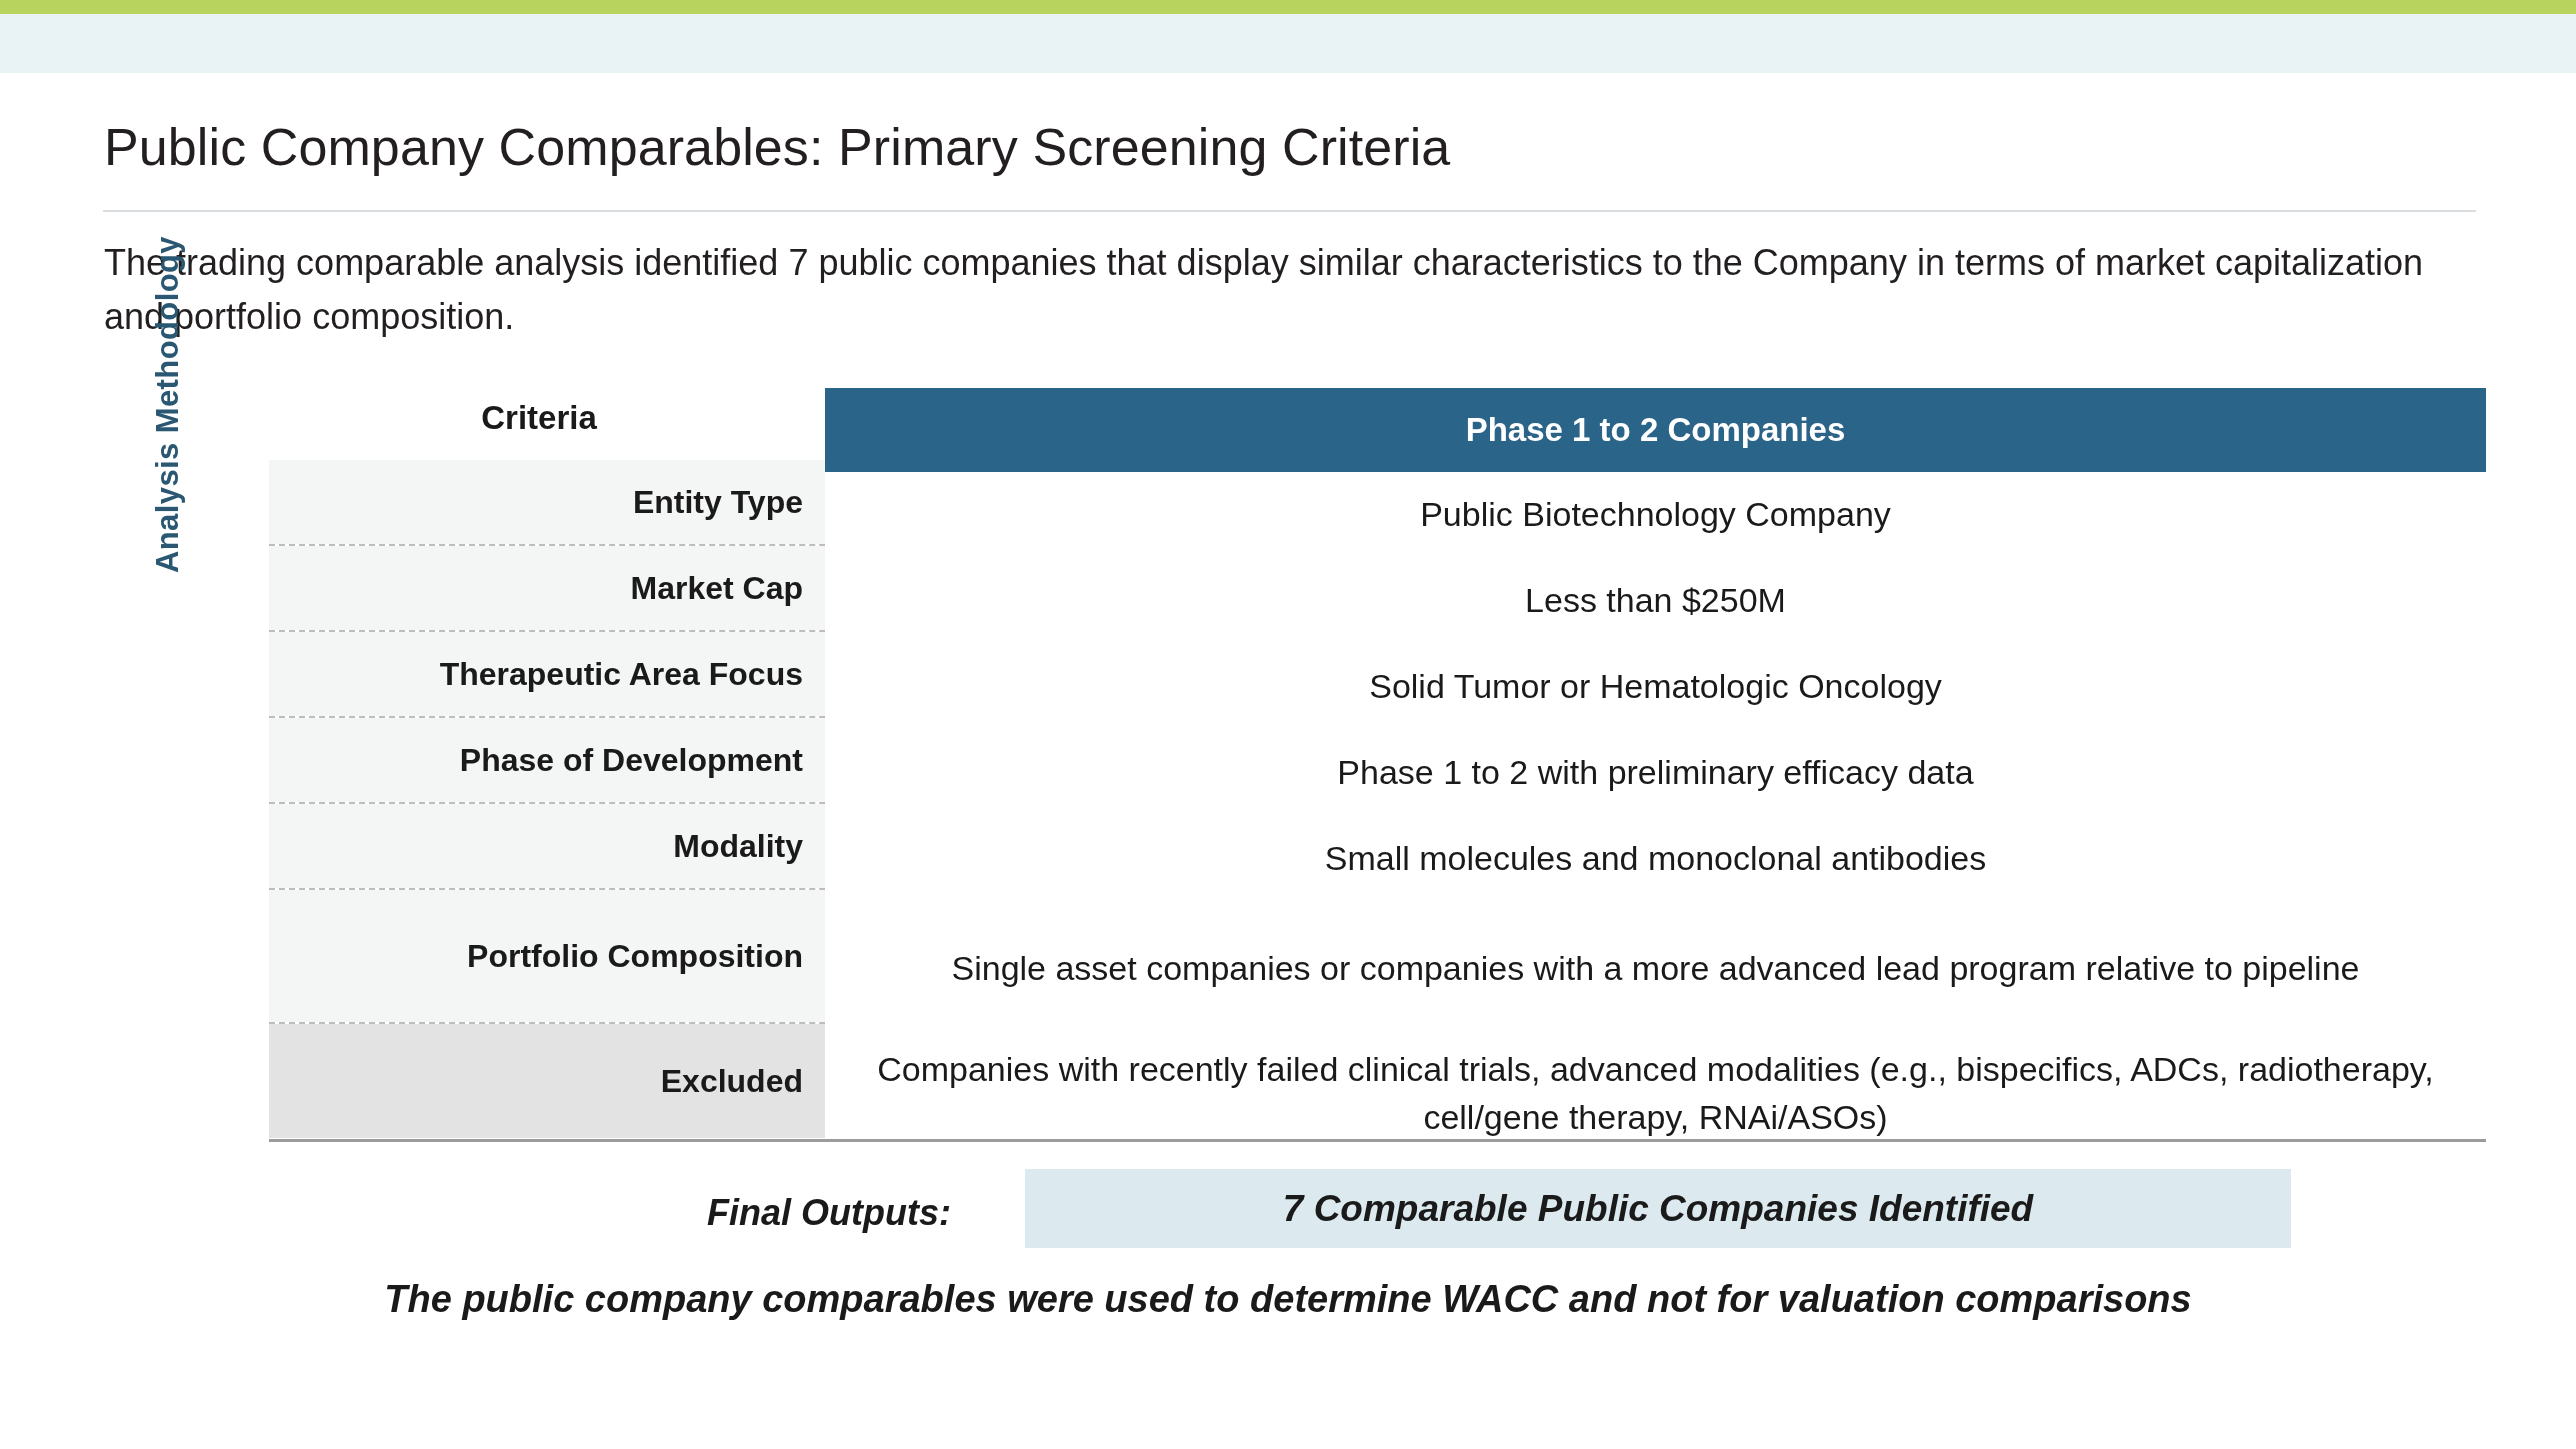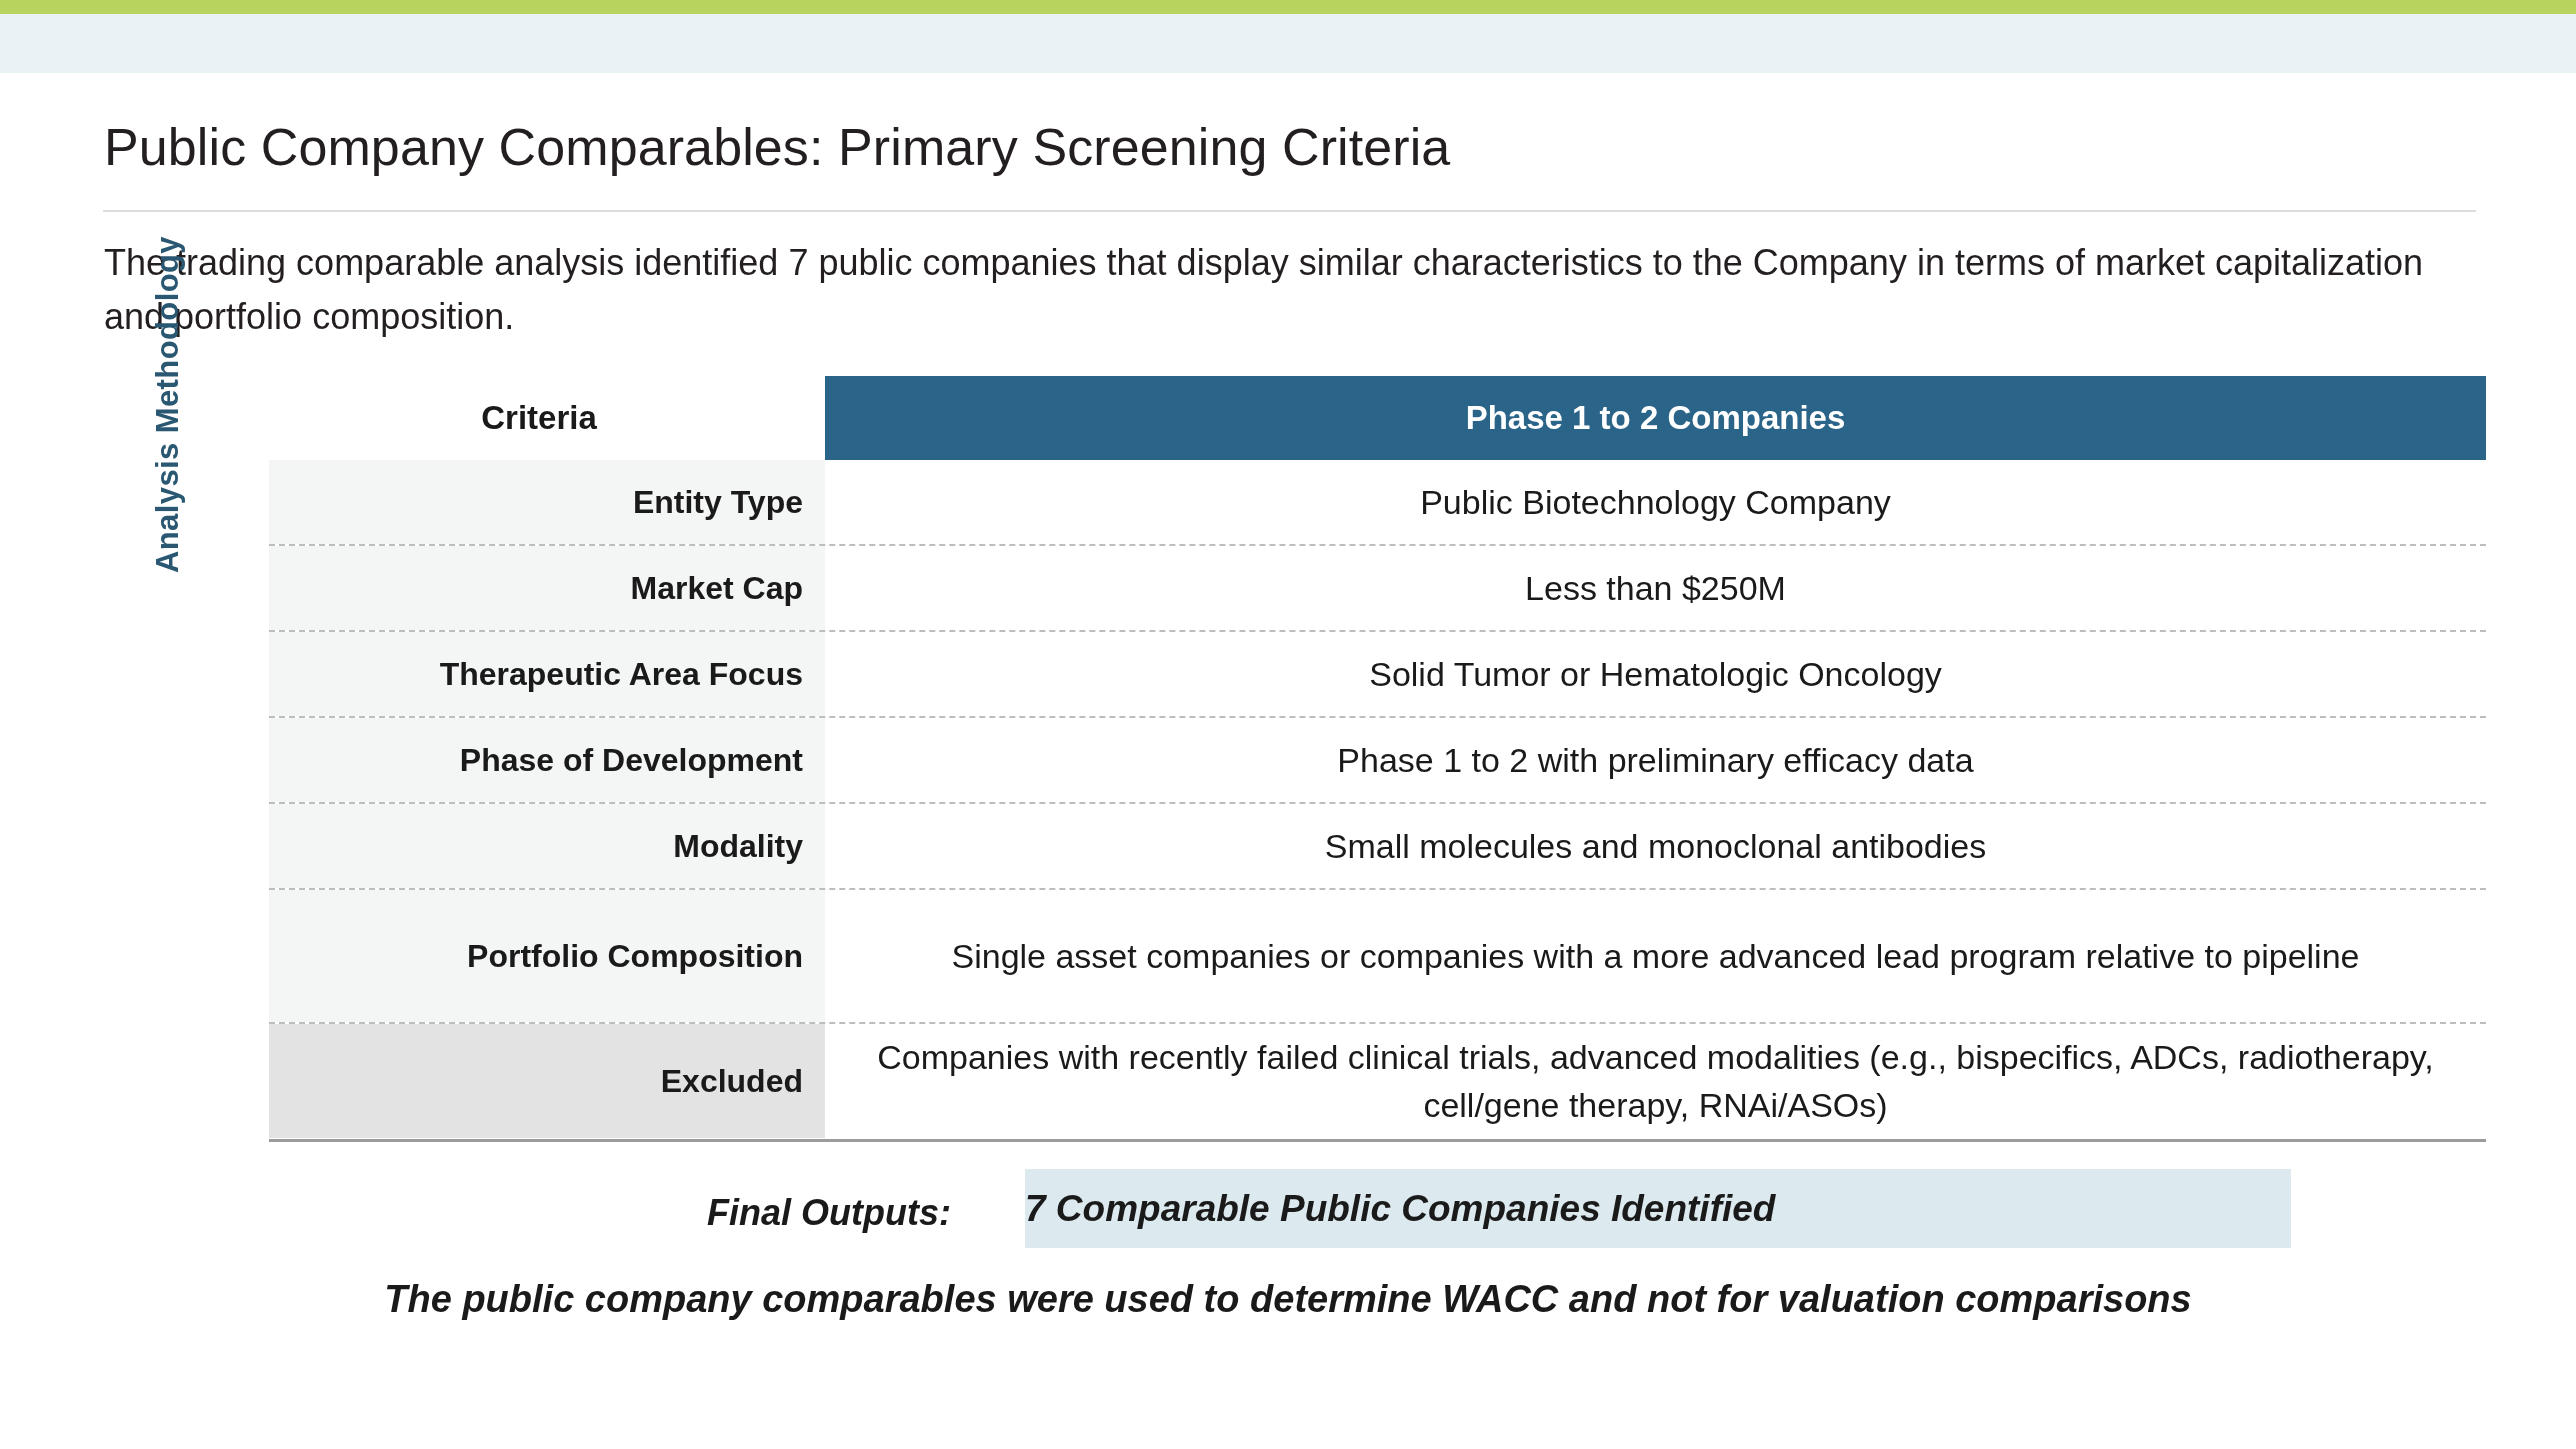--- a/index.html
+++ b/index.html
@@ -104,20 +104,21 @@
   .c-right {
     flex: 1 1 auto;
     display: flex;
     align-items: center;
     justify-content: center;
     text-align: center;
     padding: 0 36px;
     font-size: 34px;
     color: #1a1a1a;
     line-height: 48px;
+    margin-top: 12px;
   }
 
   
   .row-header { height: 84px; }
   .row-header .c-left {
     justify-content: center;
     padding-right: 16px;
     font-size: 33px;
     background: #ffffff;
   }
@@ -176,20 +177,21 @@
     font-style: italic;
     color: #1a1a1a;
   }
   .final-box {
     position: absolute;
     left: 1025px; top: 1169px;
     width: 1266px; height: 79px;
     background: #dceaef;
     display: flex;
     align-items: center;
+    justify-content: center;
   }
   .final-box-text {
     font-size: 37px;
     font-weight: bold;
     font-style: italic;
     color: #1a1a1a;
   }
 
   .closing-note {
     position: absolute;

